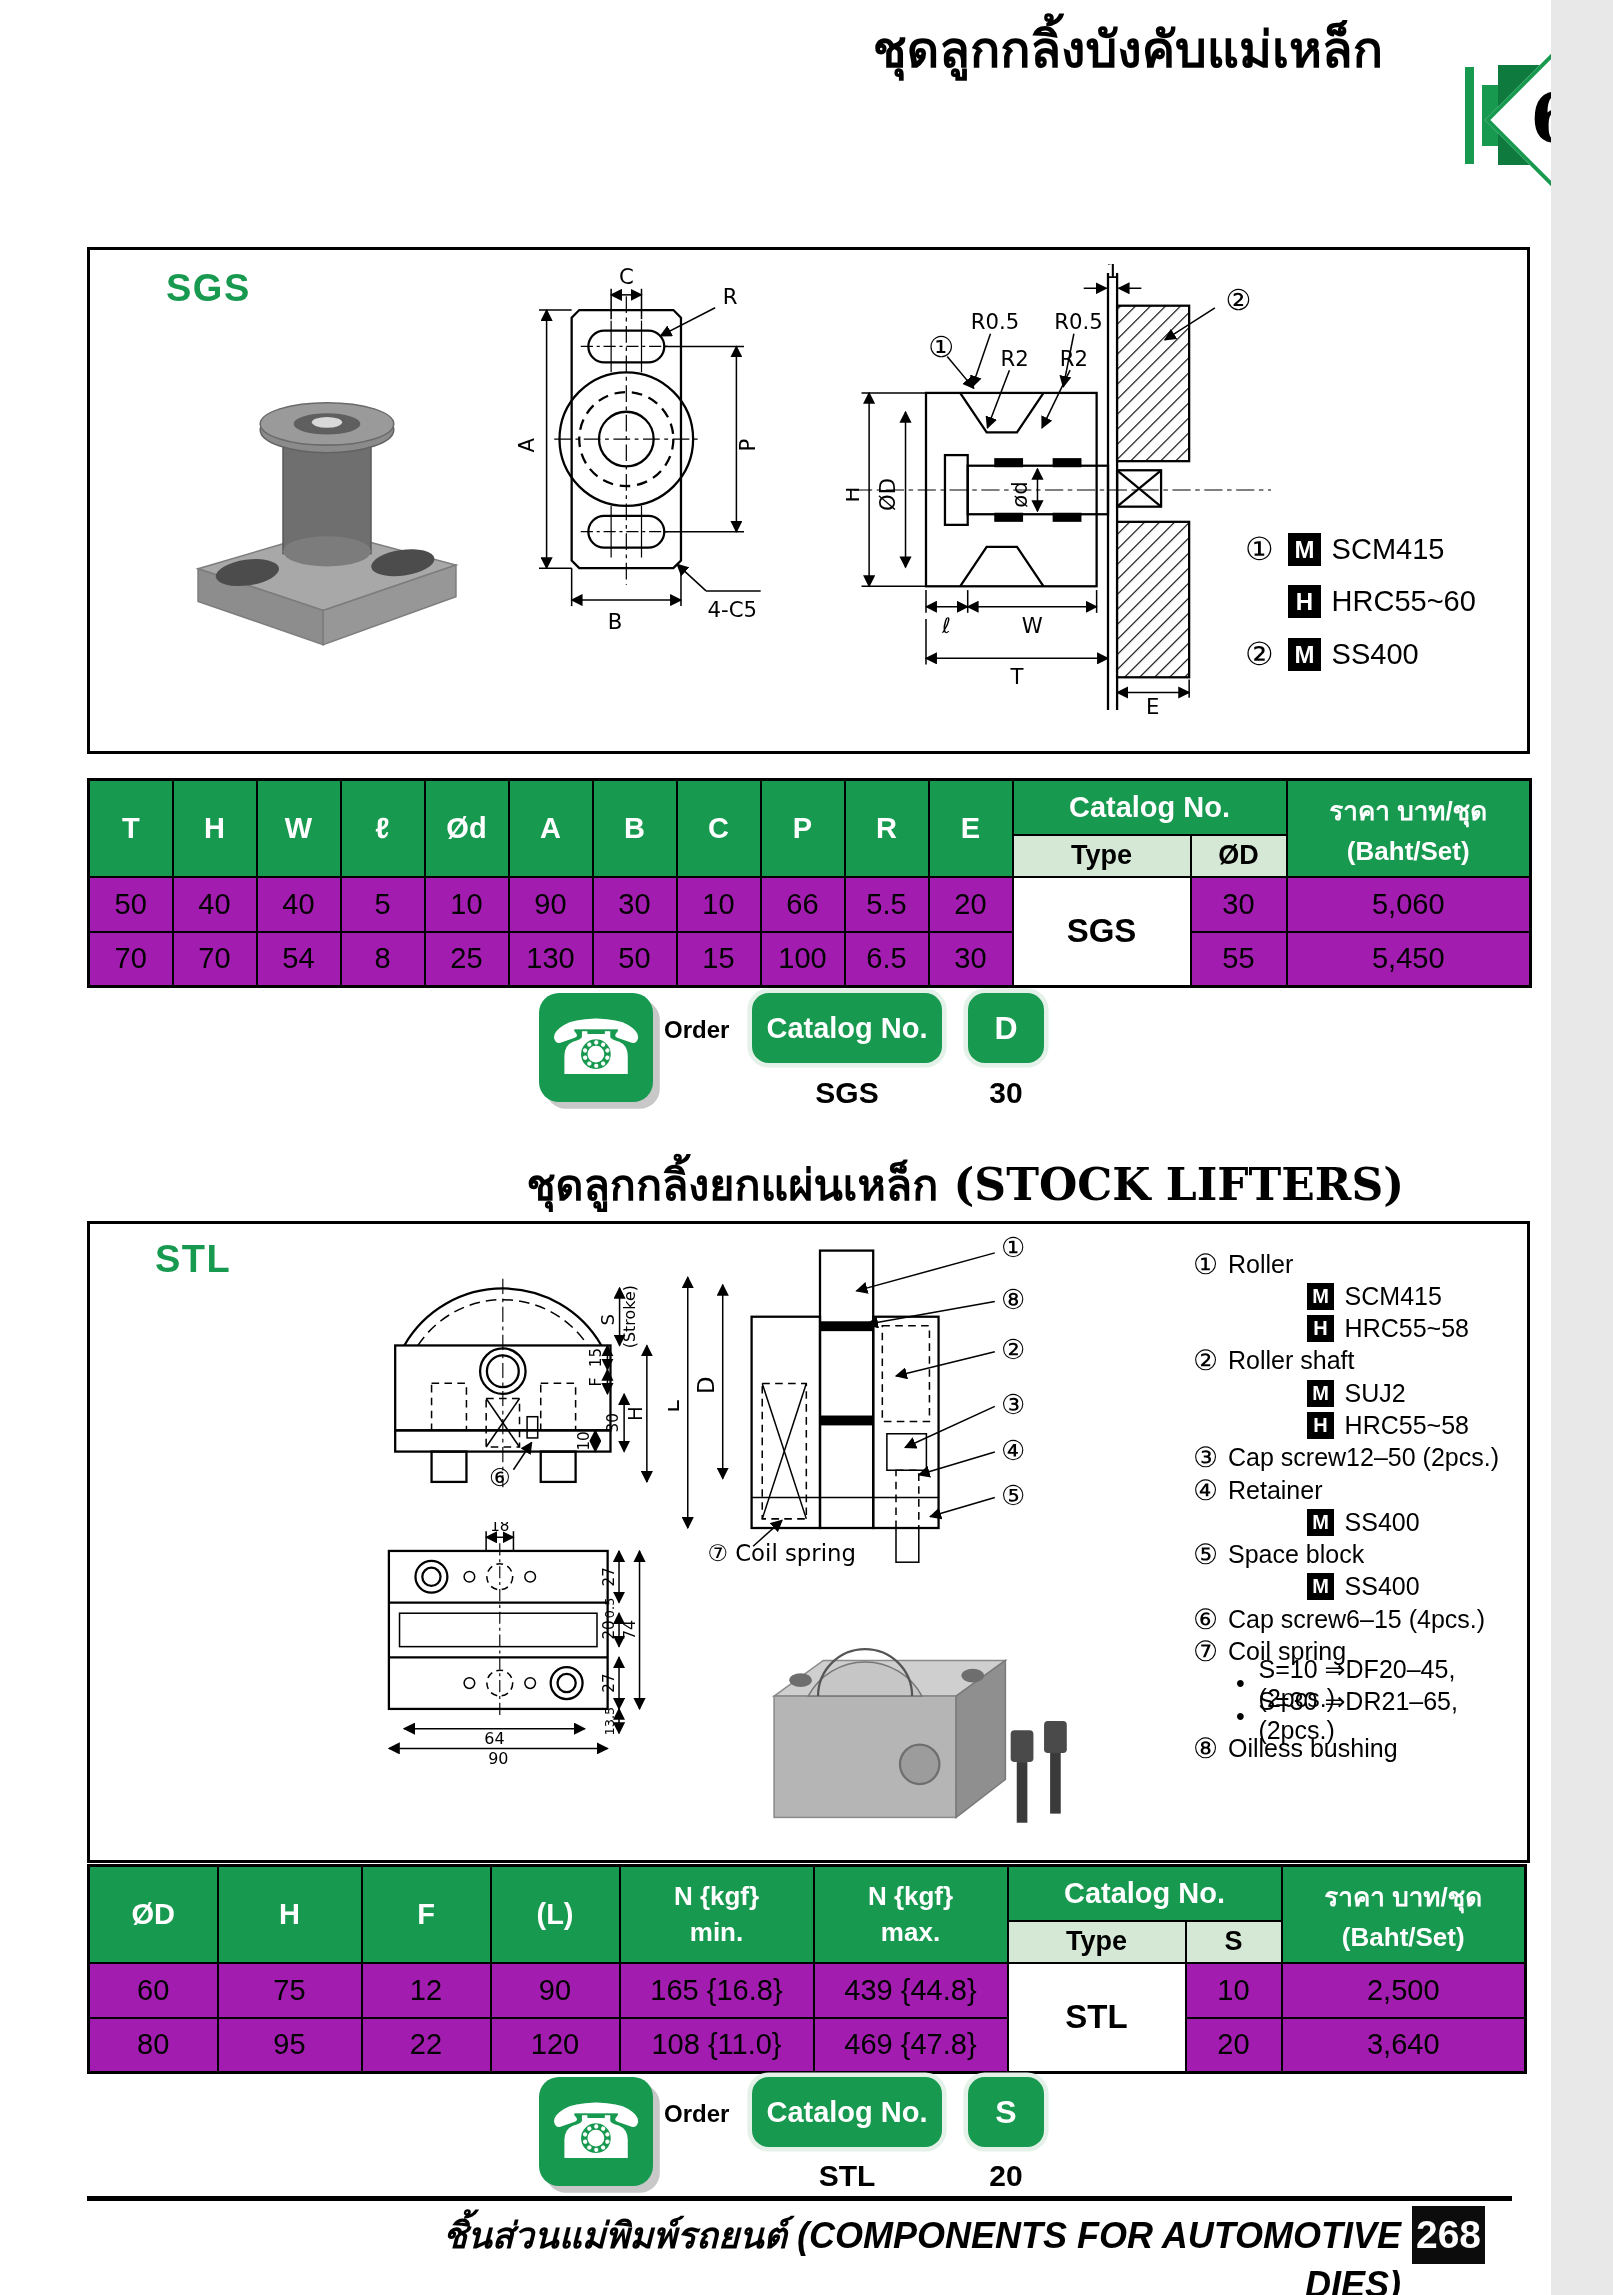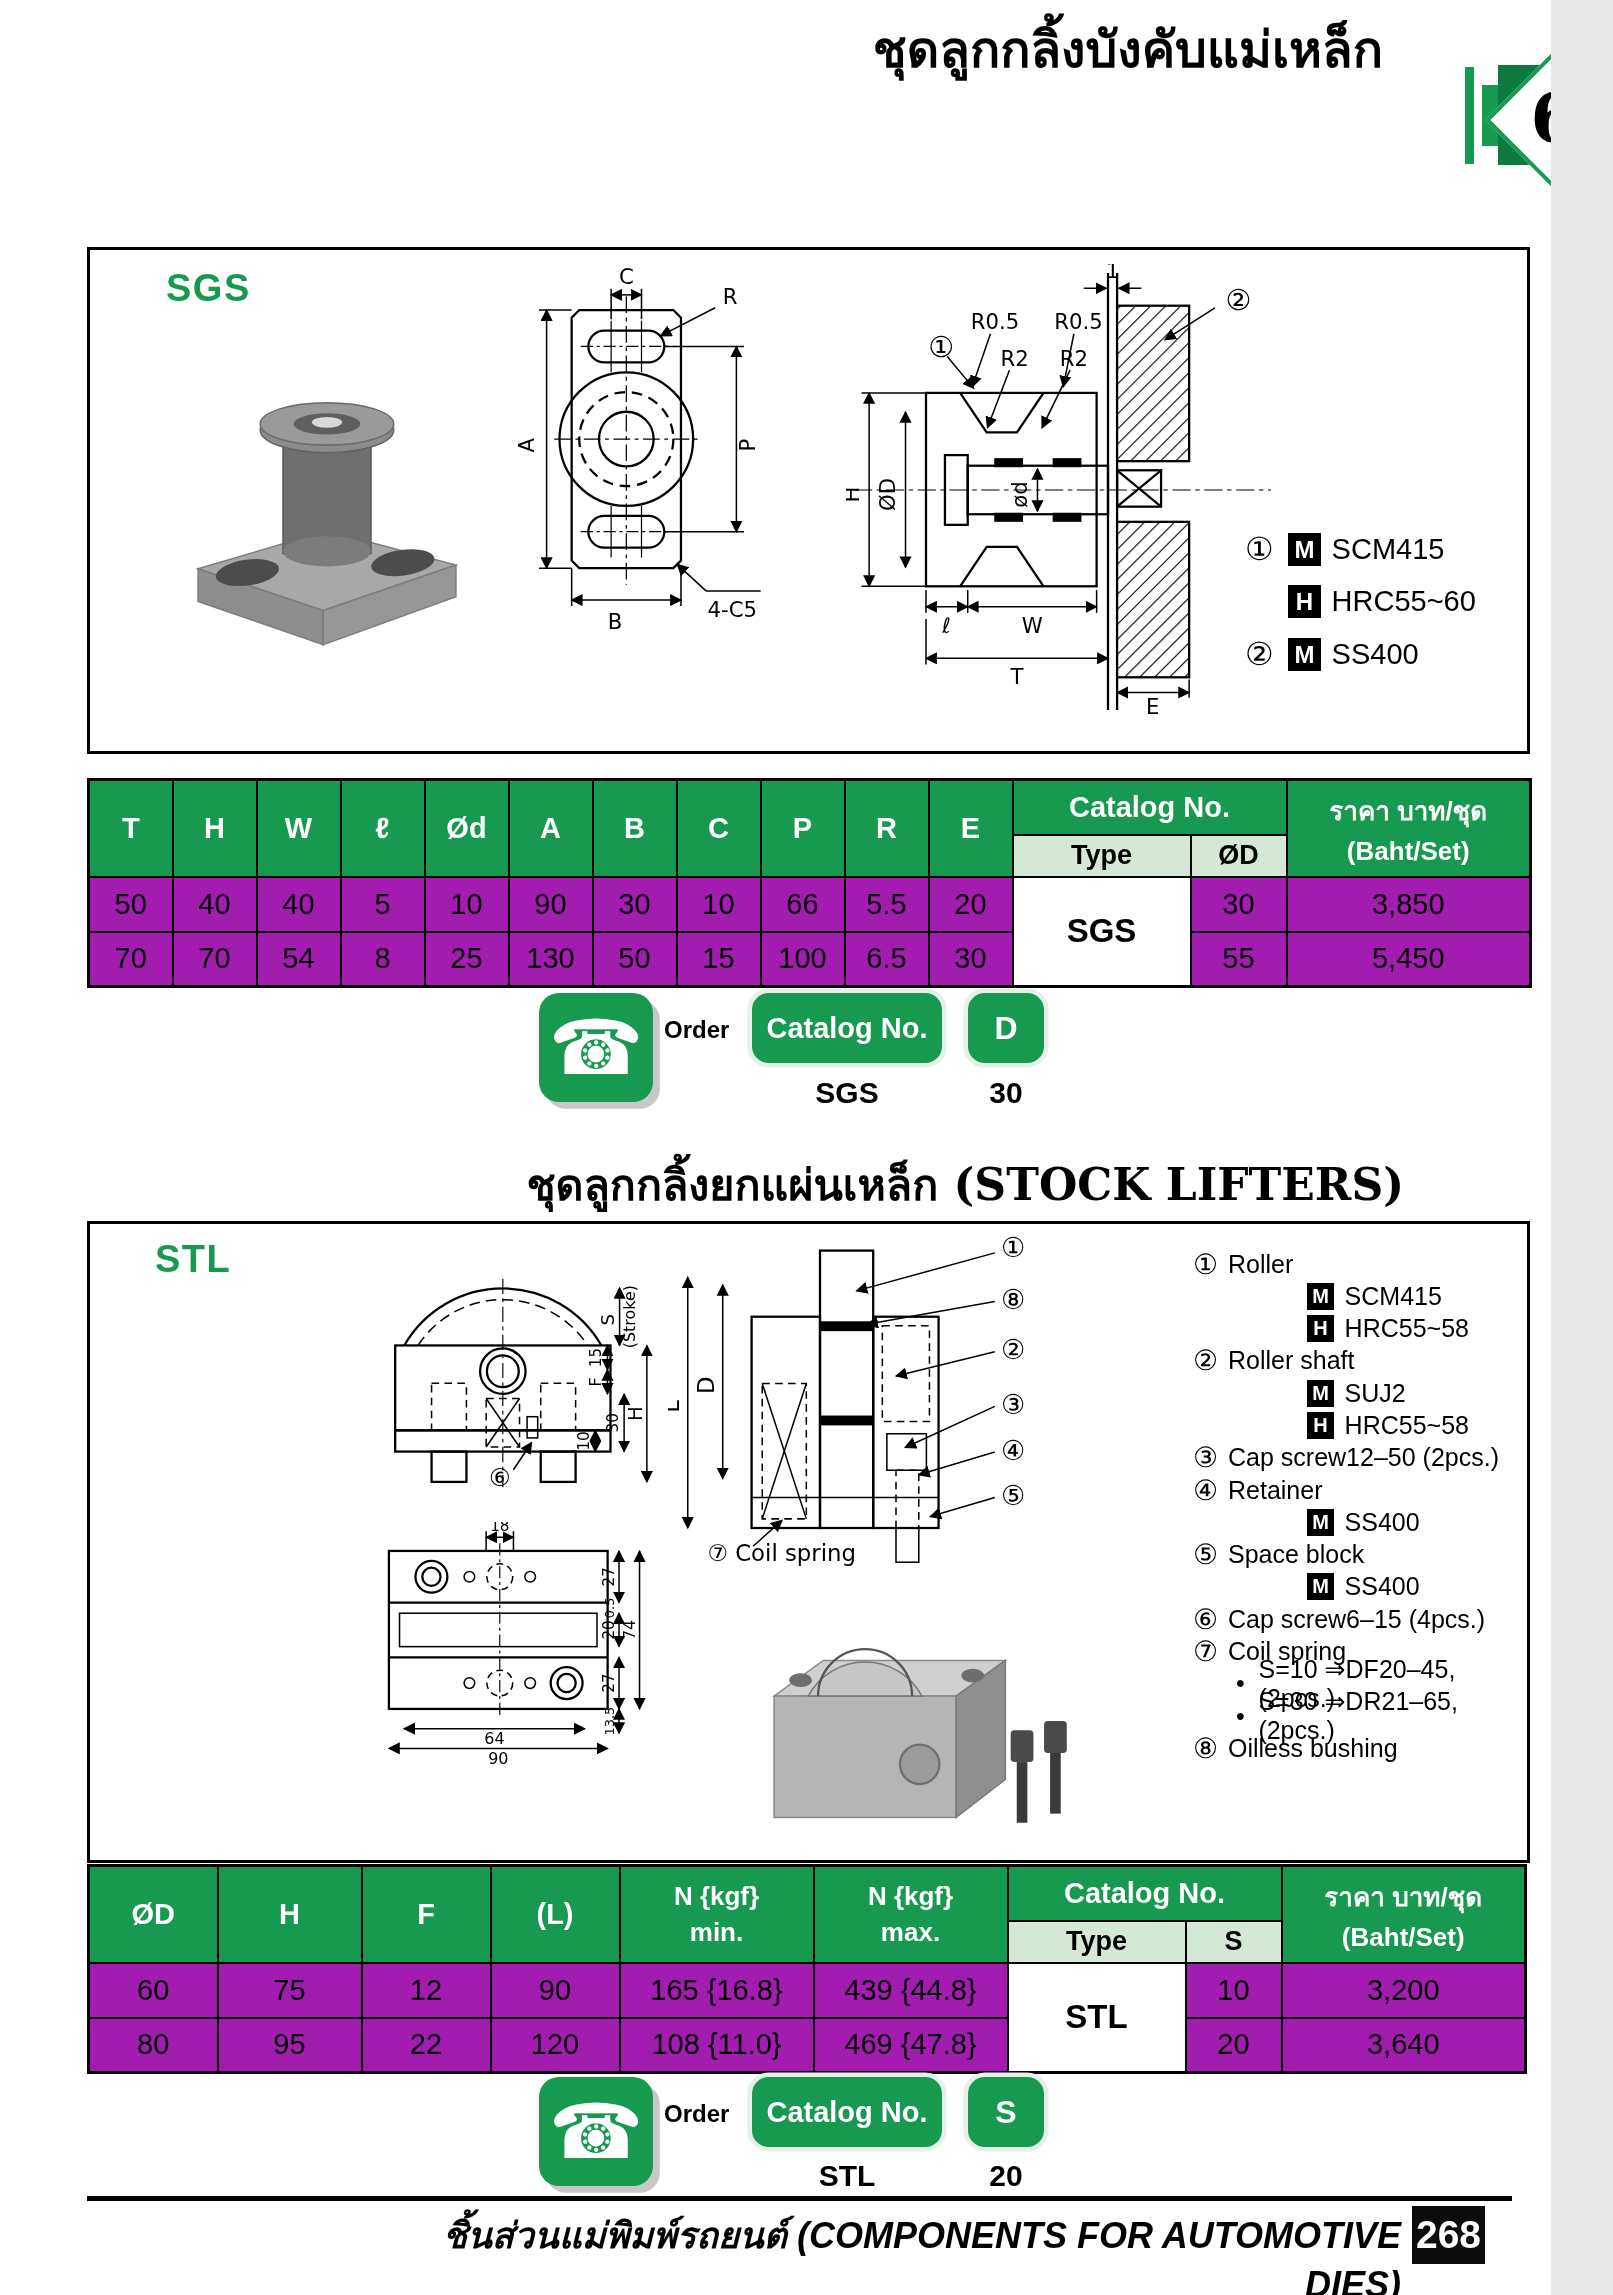--- a/index.html
+++ b/index.html
@@ -284,21 +284,21 @@
       <td class="td-val">5</td>
       <td class="td-val">10</td>
       <td class="td-val">90</td>
       <td class="td-val">30</td>
       <td class="td-val">10</td>
       <td class="td-val">66</td>
       <td class="td-val">5.5</td>
       <td class="td-val">20</td>
       <td class="td-type" rowspan="2">SGS</td>
       <td class="td-val">30</td>
-      <td class="td-val">3,850</td>
+      <td class="td-val">5,060</td>
     </tr>
     <tr style="height:55px">
       <td class="td-val">70</td>
       <td class="td-val">70</td>
       <td class="td-val">54</td>
       <td class="td-val">8</td>
       <td class="td-val">25</td>
       <td class="td-val">130</td>
       <td class="td-val">50</td>
       <td class="td-val">15</td>
@@ -581,21 +581,21 @@
     </tr>
     <tr style="height:55px">
       <td class="td-val">60</td>
       <td class="td-val">75</td>
       <td class="td-val">12</td>
       <td class="td-val">90</td>
       <td class="td-val">165 {16.8}</td>
       <td class="td-val">439 {44.8}</td>
       <td class="td-type" rowspan="2">STL</td>
       <td class="td-val">10</td>
-      <td class="td-val">3,200</td>
+      <td class="td-val">2,500</td>
     </tr>
     <tr style="height:55px">
       <td class="td-val">80</td>
       <td class="td-val">95</td>
       <td class="td-val">22</td>
       <td class="td-val">120</td>
       <td class="td-val">108 {11.0}</td>
       <td class="td-val">469 {47.8}</td>
       <td class="td-val">20</td>
       <td class="td-val">3,640</td>

